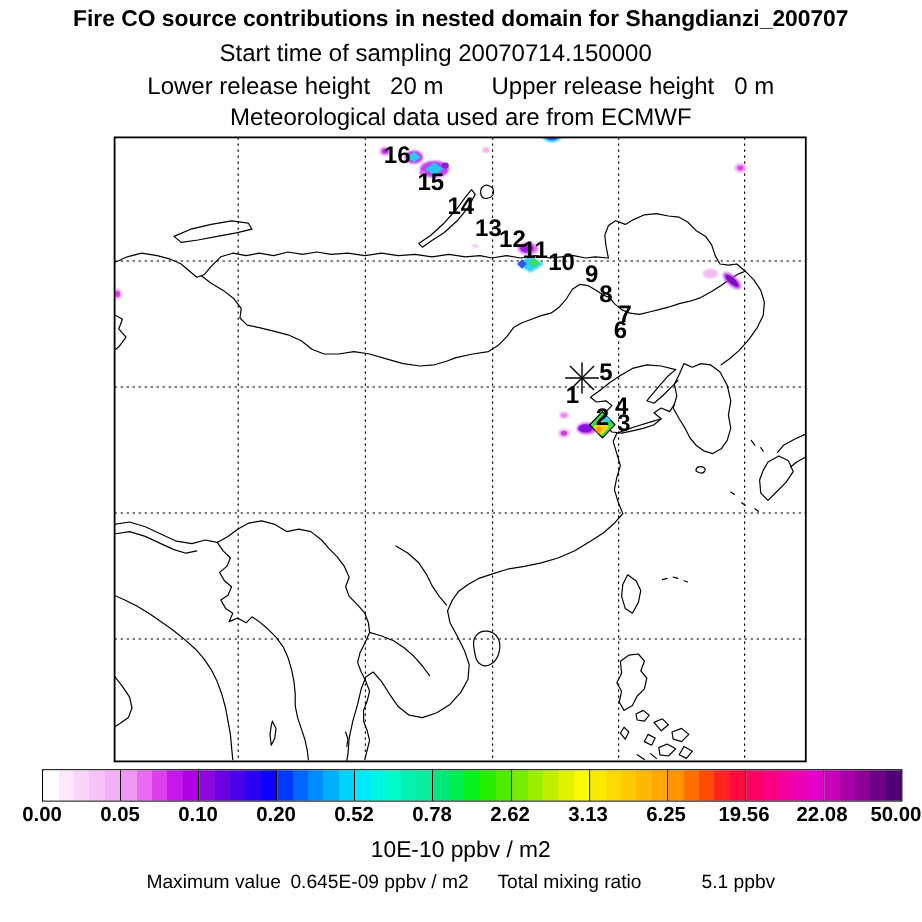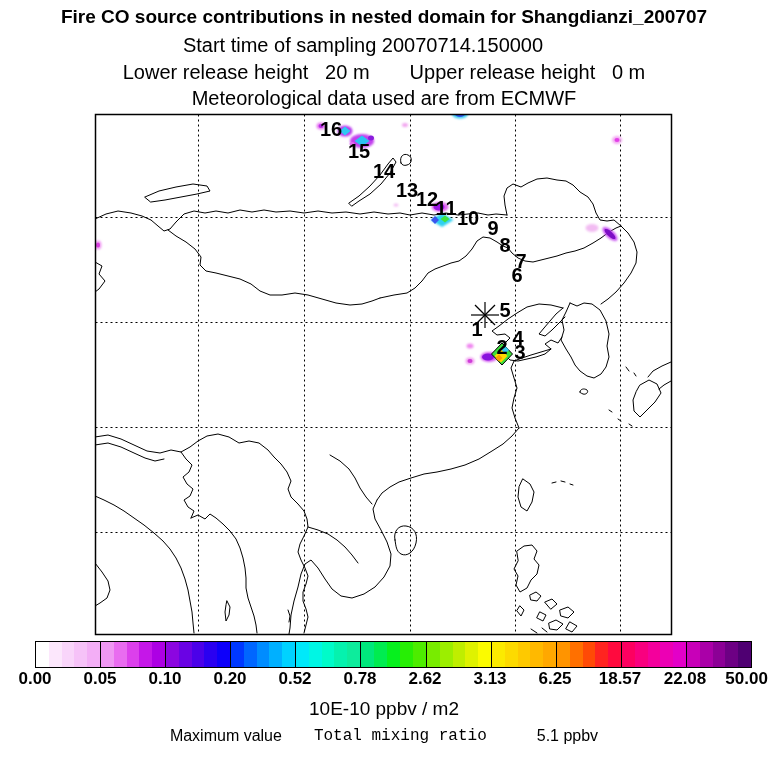--- a/index.html
+++ b/index.html
@@ -20,21 +20,21 @@
   #traj text{font-weight:bold;font-size:20px;fill:#000;font-family:"Liberation Sans",sans-serif;}
   #receptor line{stroke:#000;stroke-width:1.2;}
   #colorbar{left:35px;top:641px;width:715px;height:25px;border:1.5px solid #000;display:flex;box-sizing:content-box;}
   .cb-seg{flex:1 1 0;border-right:1.5px solid #000;}
   .cb-seg:last-child{border-right:none;}
   #cb-ticks{left:0;top:669px;width:768px;height:20px;}
   .cb-tick{position:absolute;top:0;transform:translateX(-50%);font-weight:bold;font-size:17px;white-space:pre;}
   #unit-line{top:698px;left:0;width:768px;text-align:center;font-size:19px;}
   #footer-line{top:727px;left:0;width:768px;display:flex;justify-content:center;font-size:16px;}
   #footer-line span{white-space:pre;}
-  #footer-line .m1{margin-right:8px;} #footer-line .m2{margin-left:24px;font-family:Liberation Mono, monospace;} #footer-line .m3{margin-left:50px;}
+  #footer-line .m1{margin-right:8px;} #footer-line .m2{margin-left:24px;} #footer-line .m3{margin-left:50px;}
 </style>
 </head>
 <body>
 
 <div id="stage">
 
   <div id="title" class="abs hdr">Fire CO source contributions in nested domain for Shangdianzi_200707</div>
 
   <div id="line-times" class="abs hdr sub">
     <span>Start time of sampling 20070714.150000</span>
@@ -221,26 +221,27 @@
   <div id="cb-ticks" class="abs">
       <div class="cb-tick" style="left: 35px;">0.00</div>
       <div class="cb-tick" style="left: 100px;">0.05</div>
       <div class="cb-tick" style="left: 165px;">0.10</div>
       <div class="cb-tick" style="left: 230px;">0.20</div>
       <div class="cb-tick" style="left: 295px;">0.52</div>
       <div class="cb-tick" style="left: 360px;">0.78</div>
       <div class="cb-tick" style="left: 425px;">2.62</div>
       <div class="cb-tick" style="left: 490px;">3.13</div>
       <div class="cb-tick" style="left: 555px;">6.25</div>
-      <div class="cb-tick" style="left: 620px;">18.57</div>
+      <div class="cb-tick" style="left: 620px;">19.56</div>
       <div class="cb-tick" style="left: 685px;">22.08</div>
       <div class="cb-tick" style="left: 750px; transform: translateX(-58%);">50.00</div>
     </div>
 
   <div id="unit-line" class="abs">10E-10 ppbv / m2</div>
 
   <div id="footer-line" class="abs">
     <span class="m1">Maximum value</span>
+    <span>0.645E-09 ppbv / m2</span>
     <span class="m2">Total mixing ratio</span>
     <span class="m3">5.1 ppbv</span>
   </div>
 
 </div>
 
 </body></html>

